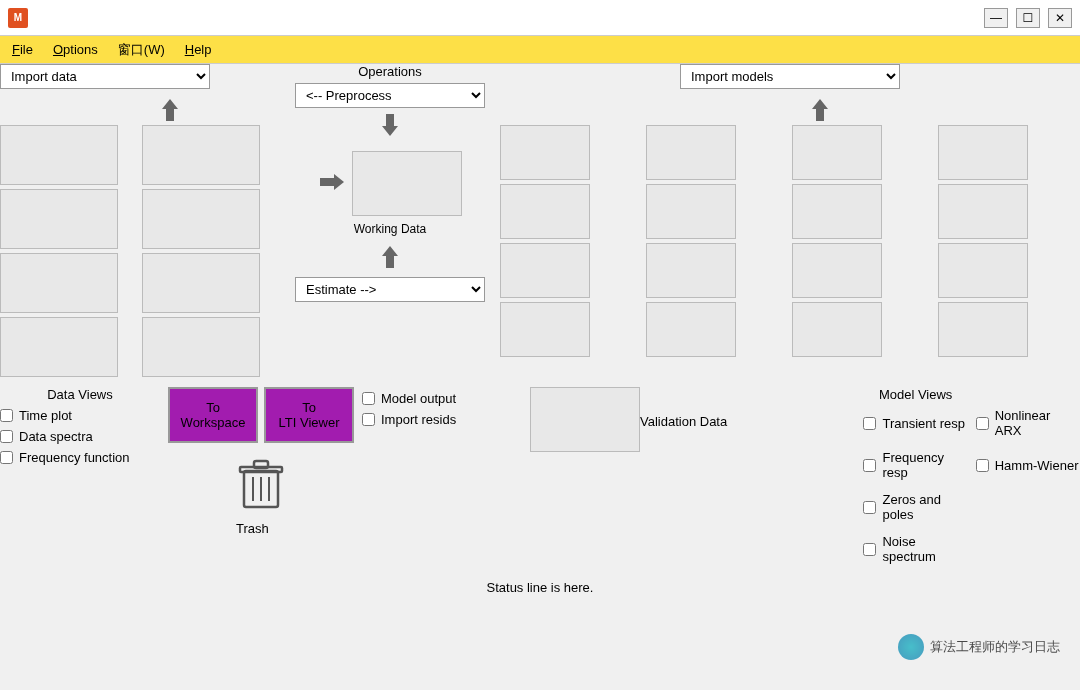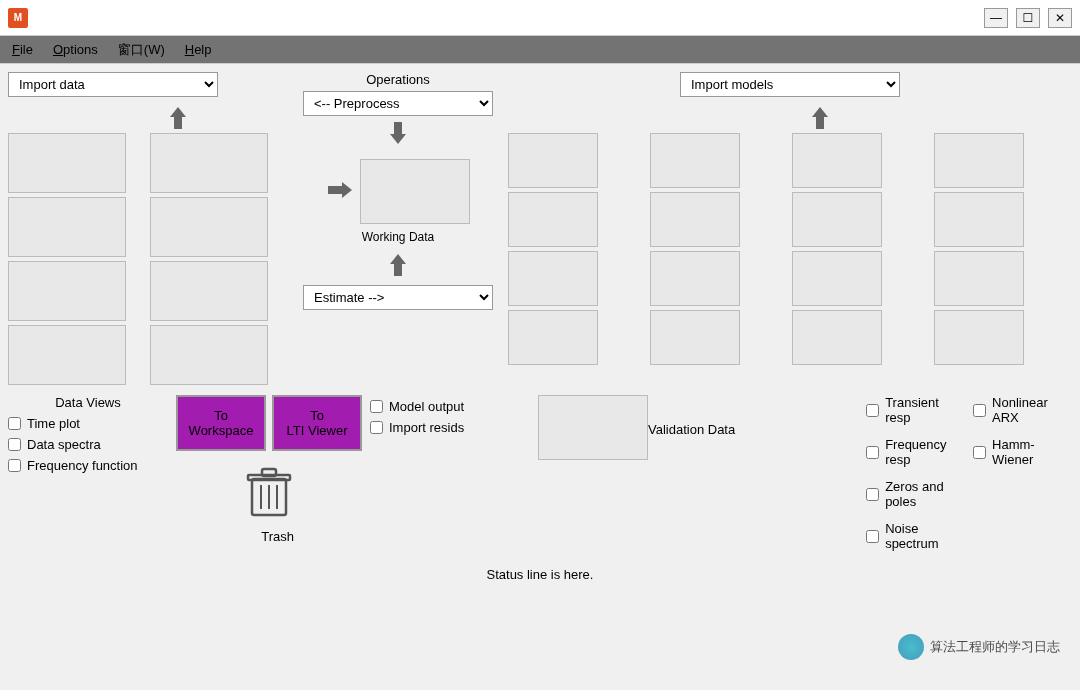--- a/index.html
+++ b/index.html
@@ -50,39 +50,39 @@
       height: 20px;
       border: 1px solid #999;
       background: #f0f0f0;
       cursor: pointer;
       display: flex;
       align-items: center;
       justify-content: center;
       font-size: 12px;
     }
     .menu-bar {
-      background: #737373;
+      background: #fde047;
       border-bottom: 1px solid #ccc;
       display: flex;
       align-items: center;
       padding: 2px 4px;
       height: 28px;
       gap: 4px;
     }
     .menu-item {
       padding: 2px 8px;
       cursor: pointer;
       font-size: 13px;
     }
     .menu-item u { text-decoration: underline; }
     .main-content {
       display: flex;
       flex-direction: column;
       background: #f0f0f0;
-      padding: 8px;
+      padding: 0;
       height: calc(690px - 64px);
     }
     .top-row {
       display: flex;
       align-items: flex-start;
       gap: 0;
       width: 100%;
     }
     .left-panel {
       width: 280px;
@@ -189,21 +189,21 @@
       cursor: pointer;
       font-size: 13px;
       display: flex;
       align-items: center;
       justify-content: center;
       text-align: center;
     }
     .trash-area {
       display: flex;
       flex-direction: column;
-      align-items: flex-end;
+      align-items: flex-start;
       margin-top: 4px;
     }
     .trash-icon {
       font-size: 40px;
       color: #555;
       line-height: 1;
     }
     .trash-label {
       font-size: 13px;
       margin-top: 4px;
@@ -449,20 +449,21 @@
         <span>Import resids</span>
       </div>
     </div>
 
     <div class="validation-area">
       <div class="validation-box"></div>
       <div class="validation-label">Validation Data</div>
     </div>
 
     <div class="model-views-panel" style="padding-left:16px;">
+      <div class="model-views-title">Model Views</div>
       <div style="display:grid; grid-template-columns: 1fr 1fr 1fr; gap:6px 8px;">
 
         <div></div>
         <div class="checkbox-row">
           <input type="checkbox" style="">
           <span>Transient resp</span>
         </div>
         <div class="checkbox-row">
           <input type="checkbox" style="">
           <span>Nonlinear ARX</span>

